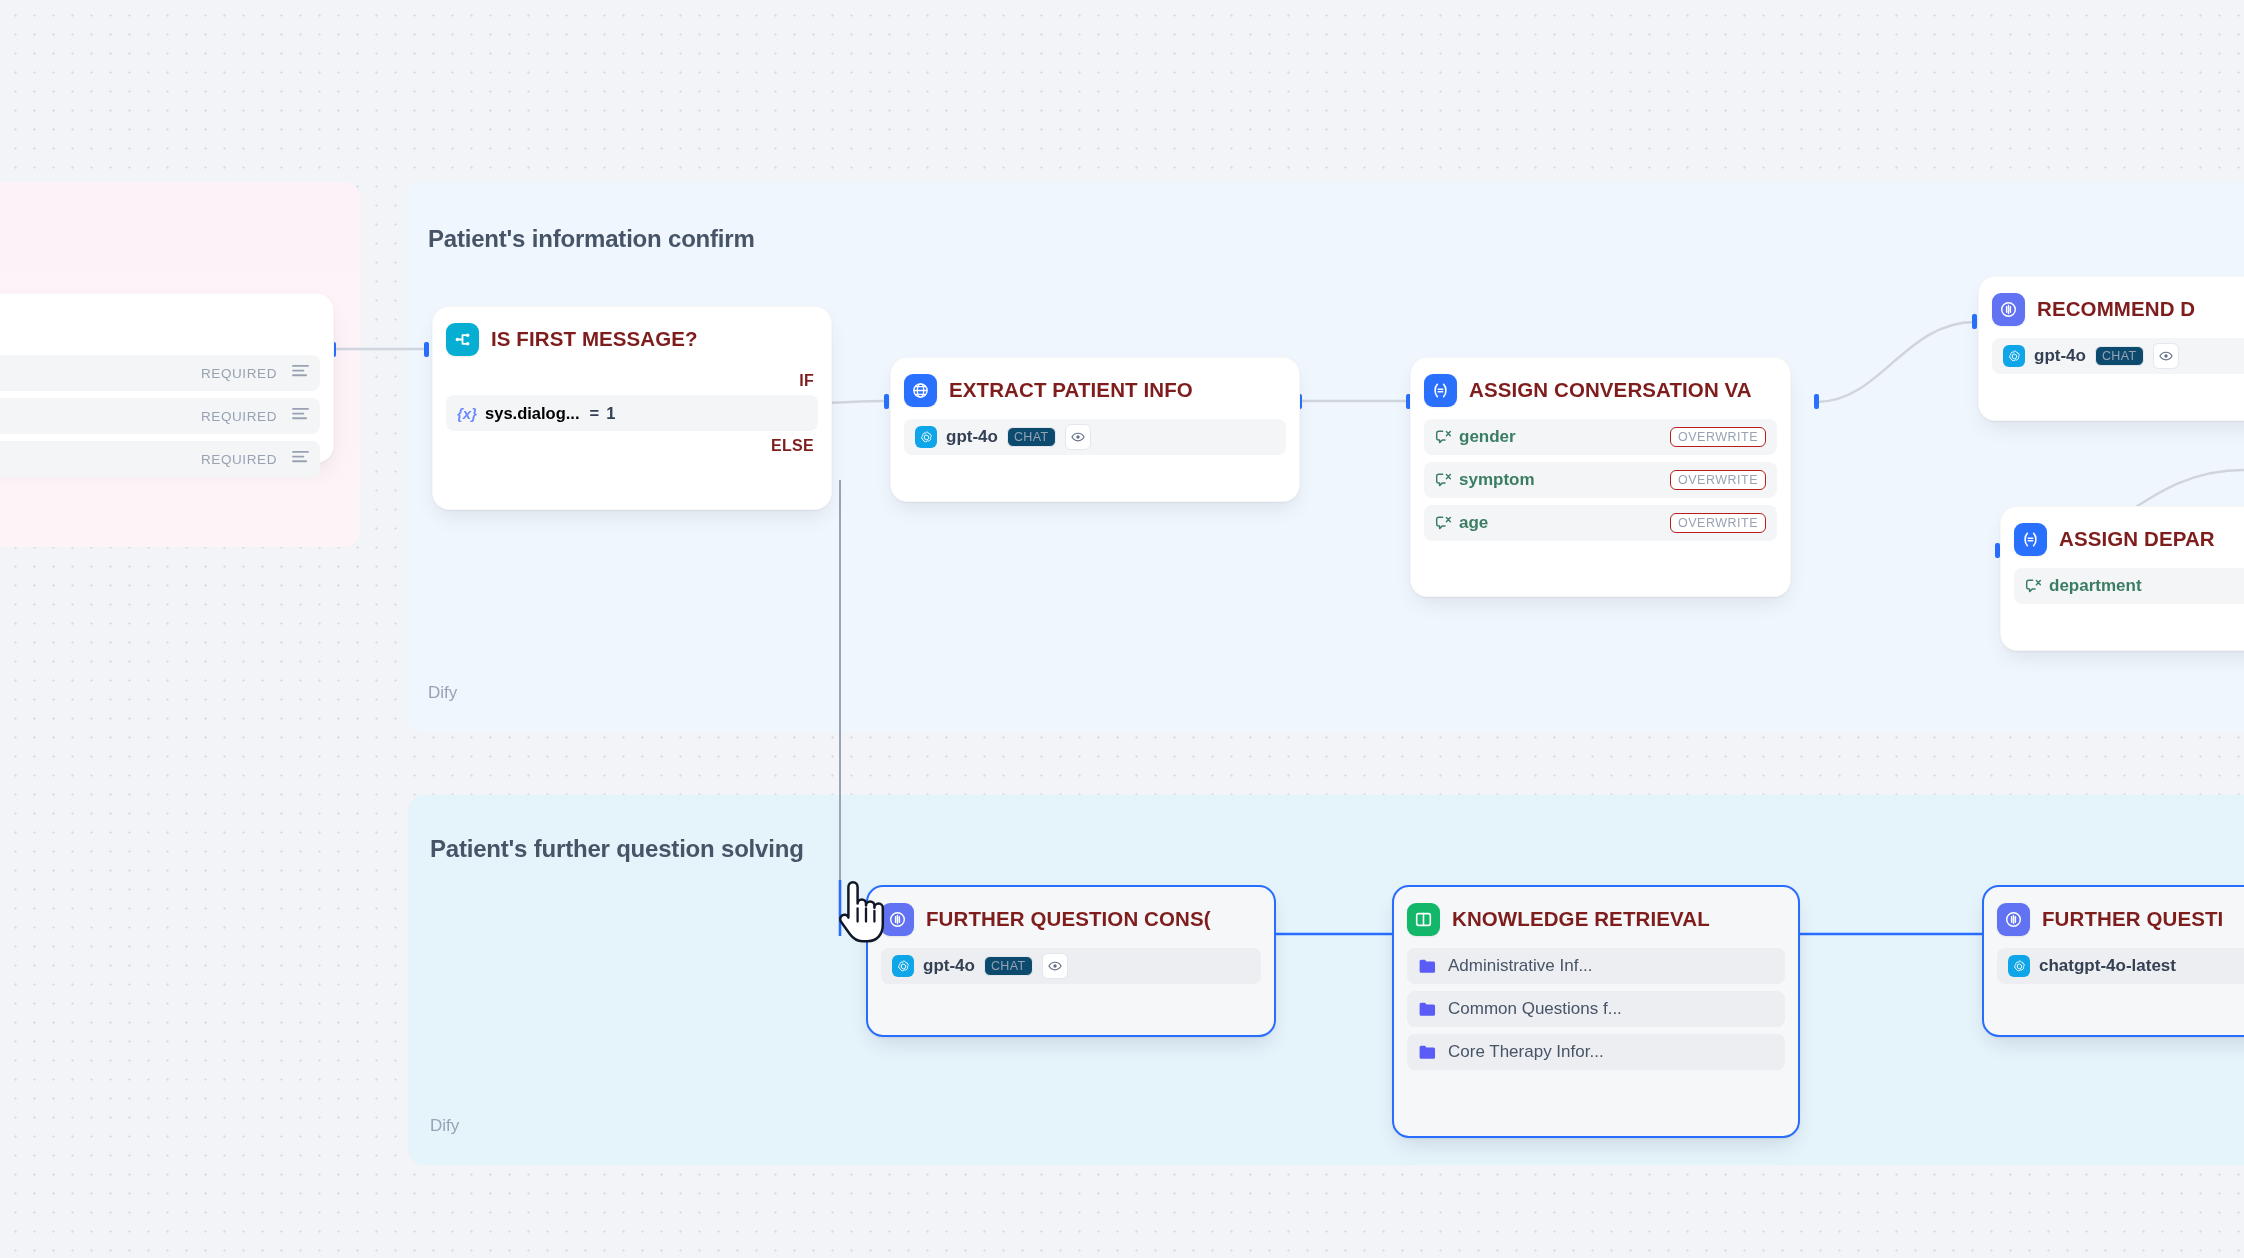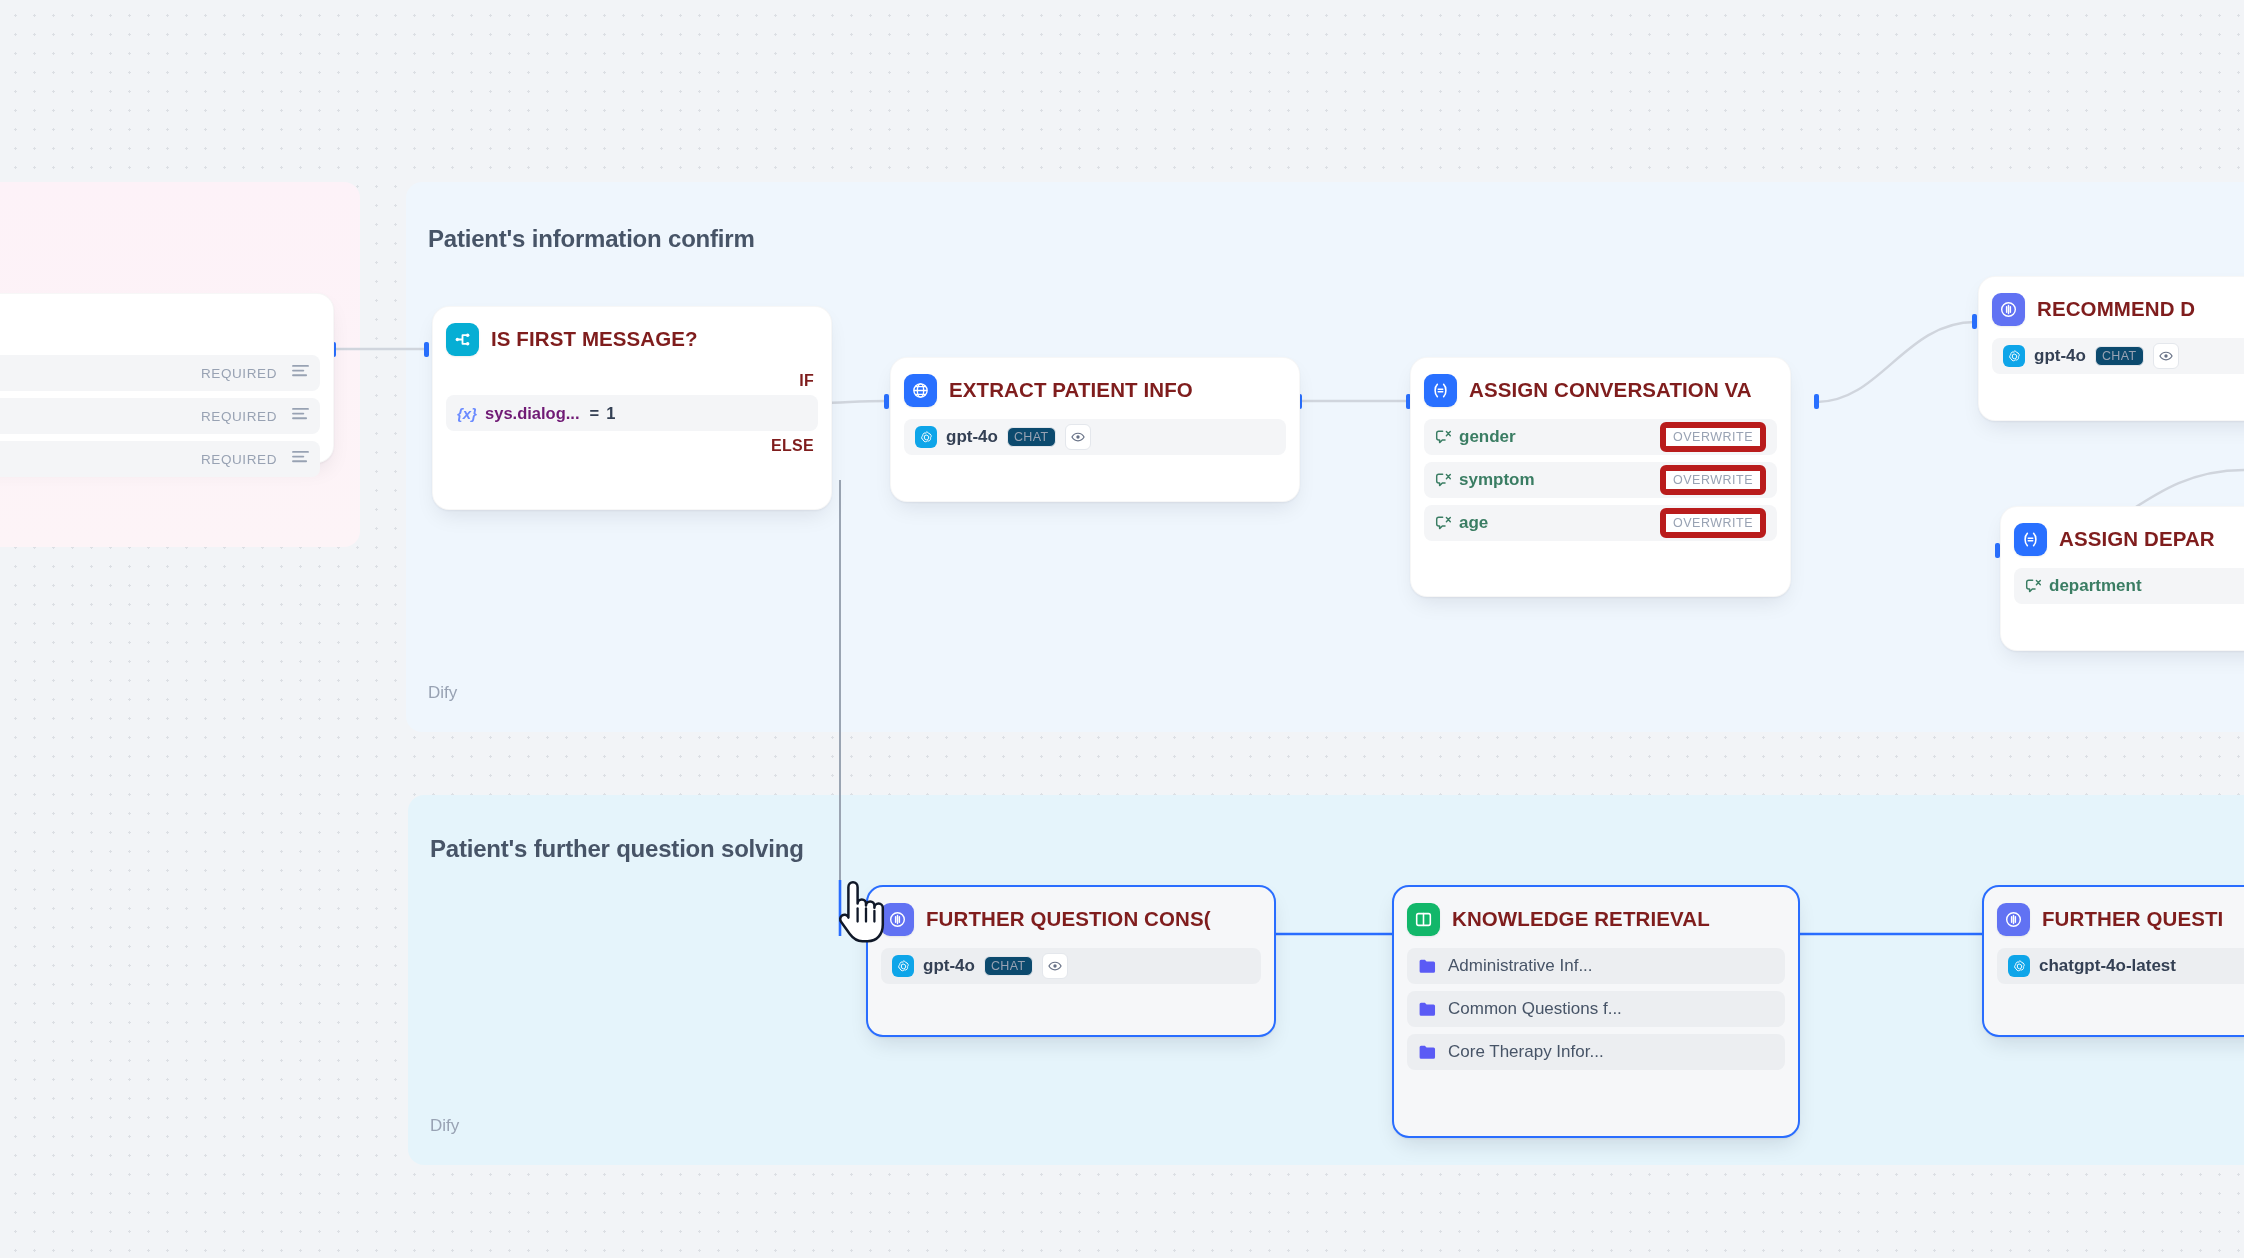--- a/index.html
+++ b/index.html
@@ -65,21 +65,21 @@
   }
   .node-body{margin-top:10px;}
   .row{
     display:flex;align-items:center;height:36px;border-radius:8px;
     background:#f4f5f7;margin-bottom:7px;padding:0 11px;box-sizing:border-box;
   }
   .row:last-child{margin-bottom:0;}
   .row-label{font-size:17px;color:#475467;white-space:nowrap;overflow:hidden;}
   .row-right{margin-left:auto;display:flex;align-items:center;gap:8px;}
   .tag{
-    font-size:12.5px;letter-spacing:.5px;color:#98a2b3;border:6px solid #b91c1c;
+    font-size:12.5px;letter-spacing:.5px;color:#98a2b3;border:1px solid #b91c1c;
     border-radius:6px;padding:2px 7px;background:#fff;white-space:nowrap;
   }
   .tag-plain{border:1px solid #e4e7ec;background:#0c4a6e;border-radius:6px;
     padding:2px 6px;font-size:12.5px;color:#98a2b3;letter-spacing:.4px;}
   .eyebtn{
     width:24px;height:24px;border-radius:6px;border:1px solid #e4e7ec;background:#fff;
     display:flex;align-items:center;justify-content:center;
   }
   .varname{font-size:17px;color:#3a7d63;font-weight:600;white-space:nowrap;}
   .green-ico{flex:0 0 17px;margin-right:7px;display:flex;align-items:center;}
@@ -90,21 +90,21 @@
 
   
   .ifelse-kw{
     font-size:16px;font-weight:bold;color:#7f1d1d;text-align:right;
     letter-spacing:.3px;padding-right:4px;
   }
   .cond-row{
     background:#f4f5f7;border-radius:8px;height:36px;display:flex;align-items:center;
     padding:0 11px;box-sizing:border-box;margin:5px 0 4px 0;
   }
-  .cond-var{font-size:16.5px;color:#701a75;font-weight:bold;white-space:nowrap;}
+  .cond-var{font-size:16.5px;color:#000000;font-weight:bold;white-space:nowrap;}
   .cond-paren{font-size:15px;color:#6b8bff;font-style:italic;margin-right:8px;font-weight:600;}
   .cond-op{font-size:16.5px;color:#344054;margin-left:10px;font-weight:600;}
 
   
   .req{font-size:13.5px;color:#98a2b3;letter-spacing:.6px;margin-right:7px;}
 
   
   #cursor{position:absolute;left:832px;top:876px;width:60px;height:72px;}
 </style>
 </head>

